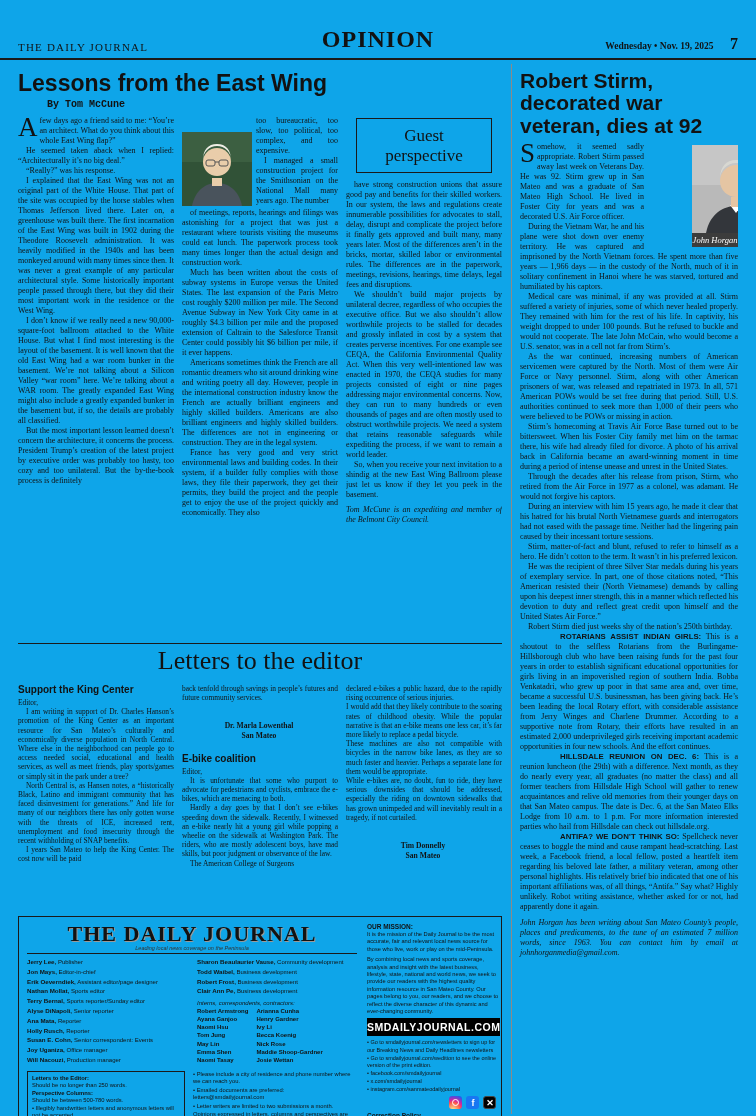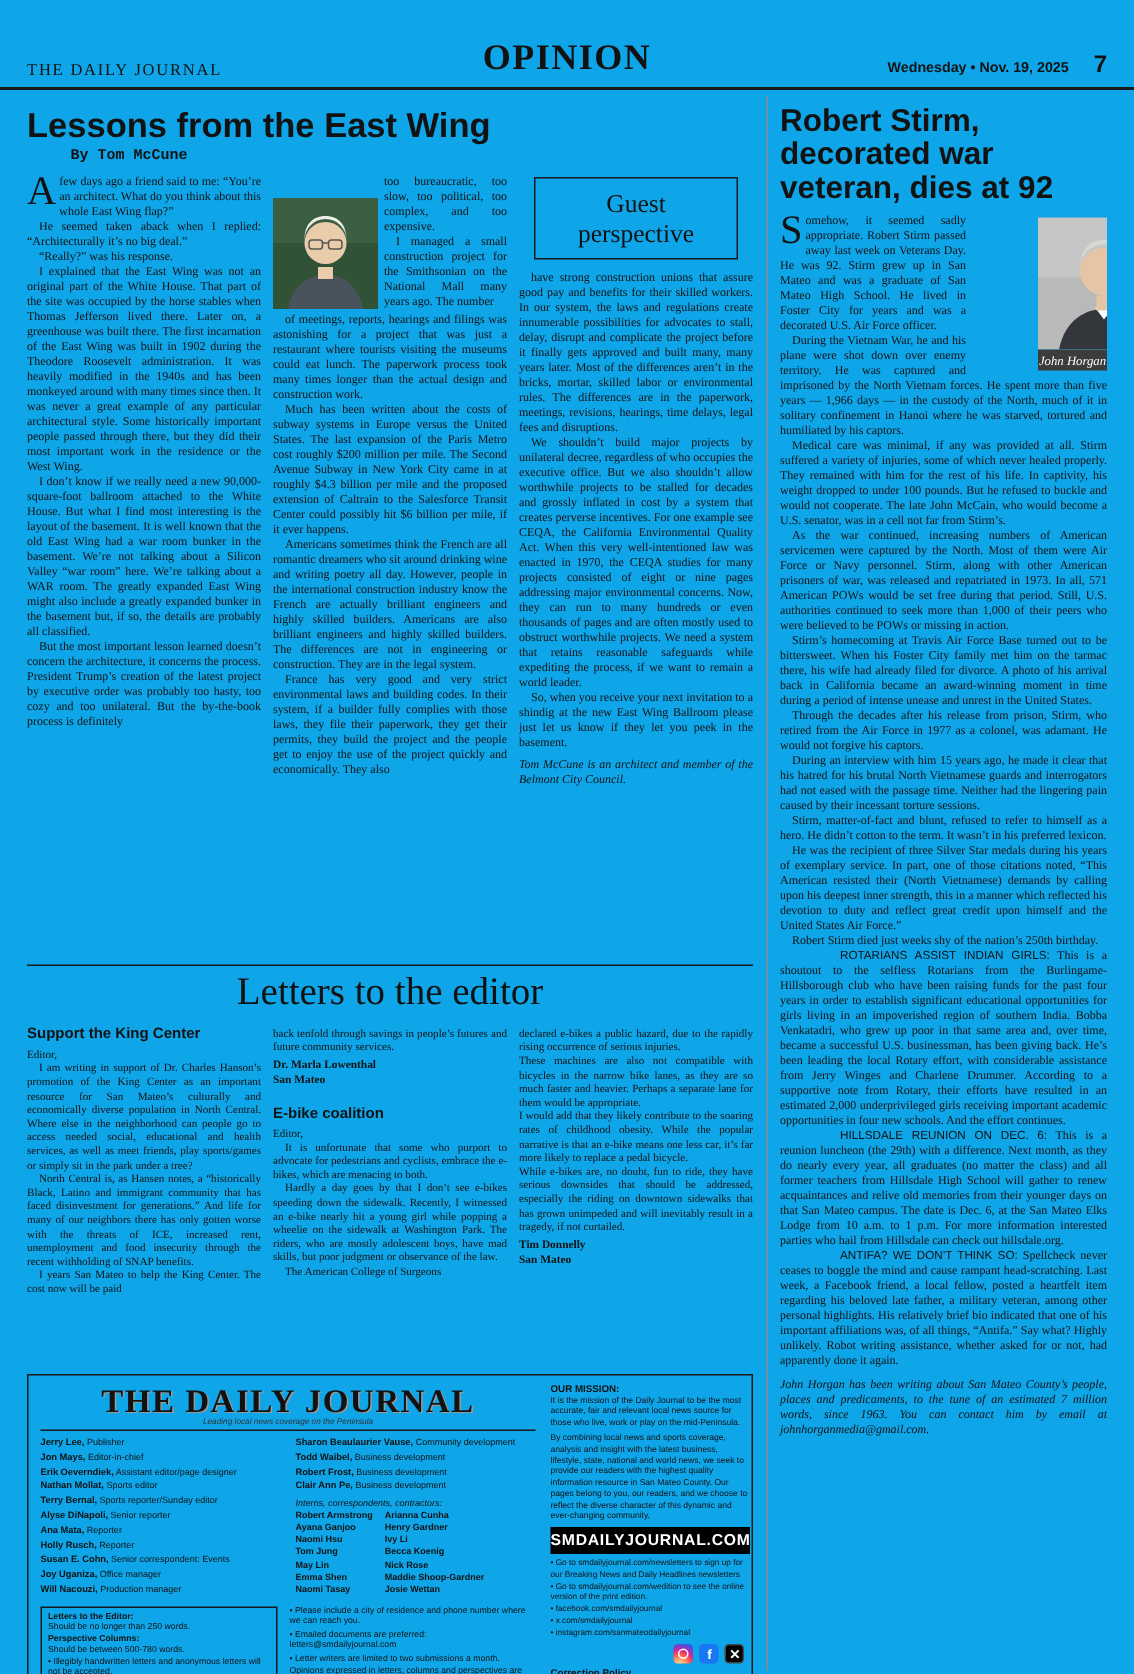--- a/index.html
+++ b/index.html
@@ -9,21 +9,21 @@
     background:#0ea5e9; color:#121212; overflow:hidden;
     font-family:"Liberation Serif", serif;
   }
   
   .topbar {
     display:flex; align-items:flex-end; justify-content:space-between;
     padding:26px 18px 5px 18px; border-bottom:2px solid #1a1a1a;
   }
   .paper-name { flex:1; font-size:11px; letter-spacing:1.2px; font-weight:normal; }
   .section-title { font-size:24px; font-weight:bold; letter-spacing:1px; font-family:"Liberation Serif", serif; }
-  .dateline { flex:1; text-align:right; font-family:Liberation Sans, sans-serif; font-size:9.5px; font-weight:bold; }
+  .dateline { flex:1; text-align:right; font-family:Liberation Serif, serif; font-size:9.5px; font-weight:bold; }
   .dateline .pageno { font-size:16px; margin-left:14px; }
   
   .content { display:flex; padding:4px 18px 0 18px; gap:9px; }
   .left-zone { width:484px; }
   .right-zone { width:236px; border-left:1px solid #8a8a8a; padding-left:8px; height:1050px; overflow:hidden; }
   
   h1 { font-family:"Liberation Sans", sans-serif; font-weight:bold; margin:0; }
   .h-left  { font-size:23px; margin:6px 0 2px 0; }
   .h-right { font-size:21px; line-height:1.06; margin:6px 0 5px 0; }
   .byline { font-family:Liberation Mono, monospace; font-size:10px; font-weight:bold; margin:0 0 6px 0;padding-left:29px; }
@@ -42,31 +42,31 @@
     text-align:center; font-size:17px; line-height:1.15; font-family:"Liberation Serif", serif;
   }
   .article-tag { margin:5px 0 0 0; font-style:italic; font-size:8px; line-height:10px; text-align:justify; }
   
   .photo-horgan { float:right; width:88px; margin:3px 0 4px 6px;padding-left:42px; }
   .photo-horgan svg { display:block; }
   .photo-caption {
     background:#3c3c3c; color:#fff; font-style:italic; font-size:8.5px;
     text-align:center; padding:2px 0; font-family:"Liberation Serif", serif;
   }
-  .runin { font-family:"Liberation Sans", sans-serif; font-weight:normal; font-size:7.8px;padding-left:32px; }
+  .runin { font-family:"Liberation Sans", sans-serif; font-weight:bold; font-size:7.8px;padding-left:32px; }
   .col-footer { margin-top:6px; font-style:italic; font-size:8px; line-height:10px; text-align:justify; }
   
   .letters { border-top:1px solid #1a1a1a; margin-top:7px; }
   .letters-title { text-align:center; font-size:26px; font-weight:normal; margin:2px 0 8px 0; font-family:"Liberation Serif", serif; }
   .letters .col { height:224px; }
   .letters .para, .letters .lead { font-size:7.4px; line-height:9.2px; }
   .letter-head { font-family:"Liberation Sans", sans-serif; font-weight:bold; font-size:10px; margin:0 0 3px 0; }
   .salutation { margin:0; font-size:7.4px; line-height:9.2px; }
   .no-indent { text-indent:0; }
-  .sig { text-align:left; font-weight:bold; font-size:7.6px; line-height:9.6px; margin:3px 2px 12px 0; }
+  .sig { text-align:center; font-weight:bold; font-size:7.6px; line-height:9.6px; margin:19px 2px 12px 0; }
   
   .staff-box {
     border:1px solid #1a1a1a; margin-top:8px; padding:6px 8px; height:208px; overflow:hidden;
     display:flex; gap:10px; font-family:"Liberation Sans", sans-serif;
   }
   .sb-left { width:330px; }
   .sb-right { flex:1; }
   .logo-block { text-align:center; border-bottom:1px solid #1a1a1a; padding-bottom:2px; margin-bottom:4px; }
   .logo-title { font-family:"Liberation Serif", serif; font-weight:bold; font-size:22px; letter-spacing:1px; text-shadow:1px 1px 0 #9a9a9a; line-height:1; }
   .logo-tagline { font-size:5.5px; font-style:italic; color:#333; }
@@ -163,21 +163,21 @@
           <div class="col">
             <div class="guest-box">
               <div>Guest</div>
               <div>perspective</div>
             </div>
             <div>
                 <p class="para">have strong construction unions that assure good pay and benefits for their skilled workers. In our system, the laws and regulations create innumerable possibilities for advocates to stall, delay, disrupt and complicate the project before it finally gets approved and built many, many years later. Most of the differences aren’t in the bricks, mortar, skilled labor or environmental rules. The differences are in the paperwork, meetings, revisions, hearings, time delays, legal fees and disruptions.</p>
                 <p class="para">We shouldn’t build major projects by unilateral decree, regardless of who occupies the executive office. But we also shouldn’t allow worthwhile projects to be stalled for decades and grossly inflated in cost by a system that creates perverse incentives. For one example see CEQA, the California Environmental Quality Act. When this very well-intentioned law was enacted in 1970, the CEQA studies for many projects consisted of eight or nine pages addressing major environmental concerns. Now, they can run to many hundreds or even thousands of pages and are often mostly used to obstruct worthwhile projects. We need a system that retains reasonable safeguards while expediting the process, if we want to remain a world leader.</p>
                 <p class="para">So, when you receive your next invitation to a shindig at the new East Wing Ballroom please just let us know if they let you peek in the basement.</p>
               </div>
-            <p class="article-tag">Tom McCune is an architect and member of the Belmont City Council.</p>
+            <p class="article-tag">Tom McCune is an expediting and member of the Belmont City Council.</p>
           </div>
         </div>
       </article>
 
       <section class="letters">
         <h2 class="letters-title">Letters to the editor</h2>
         <div class="cols">
 
           <div class="col">
             <h3 class="letter-head">Support the King Center</h3>
@@ -202,22 +202,22 @@
             <div>
                 <p class="para">It is unfortunate that some who purport to advocate for pedestrians and cyclists, embrace the e-bikes, which are menacing to both.</p>
                 <p class="para">Hardly a day goes by that I don’t see e-bikes speeding down the sidewalk. Recently, I witnessed an e-bike nearly hit a young girl while popping a wheelie on the sidewalk at Washington Park. The riders, who are mostly adolescent boys, have mad skills, but poor judgment or observance of the law.</p>
                 <p class="para">The American College of Surgeons</p>
               </div>
           </div>
 
           <div class="col">
             <div>
                 <p class="para no-indent">declared e-bikes a public hazard, due to the rapidly rising occurrence of serious injuries.</p>
+                <p class="para no-indent">I would add that they likely contribute to the soaring rates of childhood obesity. While the popular narrative is that an e-bike means one less car, it’s far more likely to replace a pedal bicycle.</p>
                 <p class="para no-indent">These machines are also not compatible with bicycles in the narrow bike lanes, as they are so much faster and heavier. Perhaps a separate lane for them would be appropriate.</p>
-                <p class="para no-indent">I would add that they likely contribute to the soaring rates of childhood obesity. While the popular narrative is that an e-bike means one less car, it’s far more likely to replace a pedal bicycle.</p>
                 <p class="para no-indent">While e-bikes are, no doubt, fun to ride, they have serious downsides that should be addressed, especially the riding on downtown sidewalks that has grown unimpeded and will inevitably result in a tragedy, if not curtailed.</p>
               </div>
             <div class="sig">
               <div>Tim Donnelly</div>
               <div>San Mateo</div>
             </div>
           </div>
 
         </div>
       </section>

